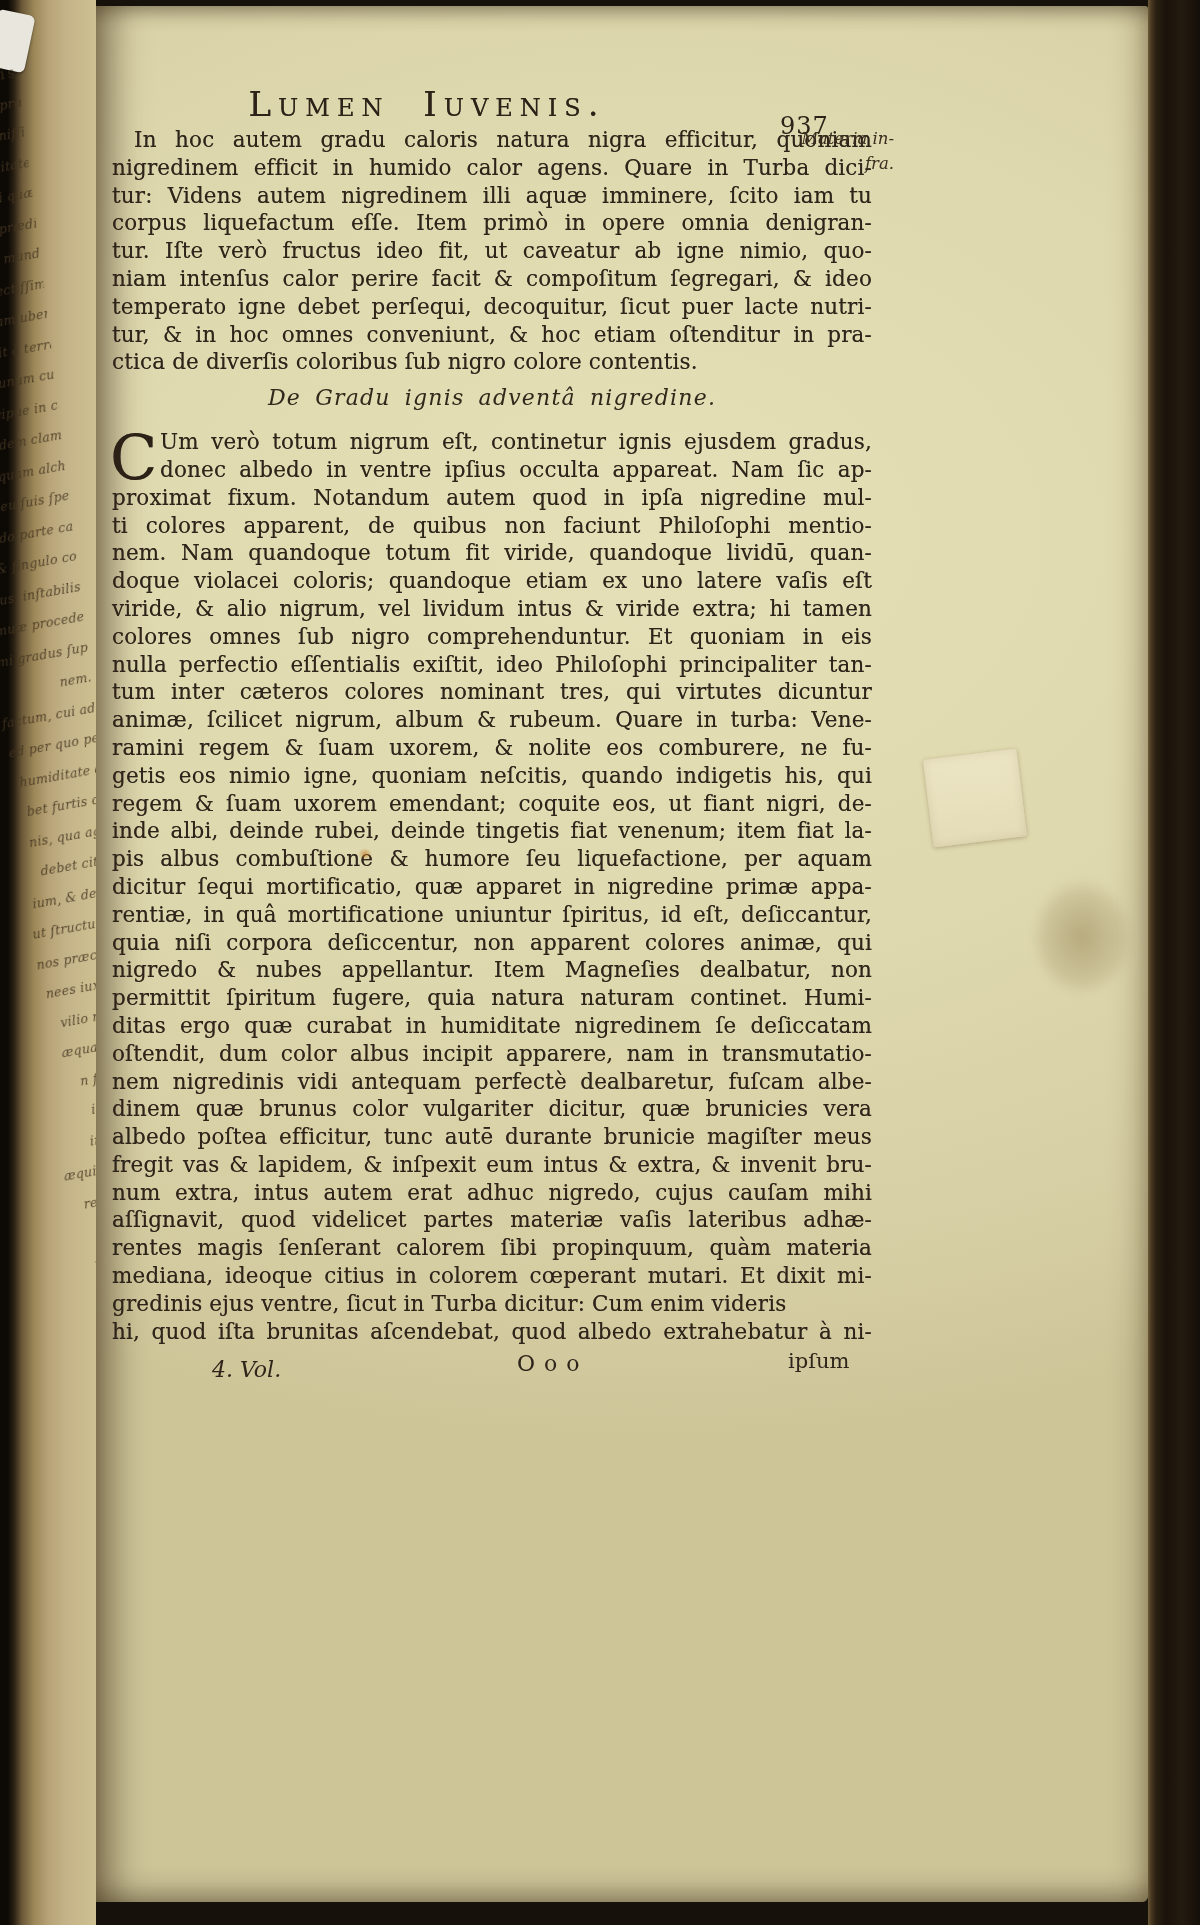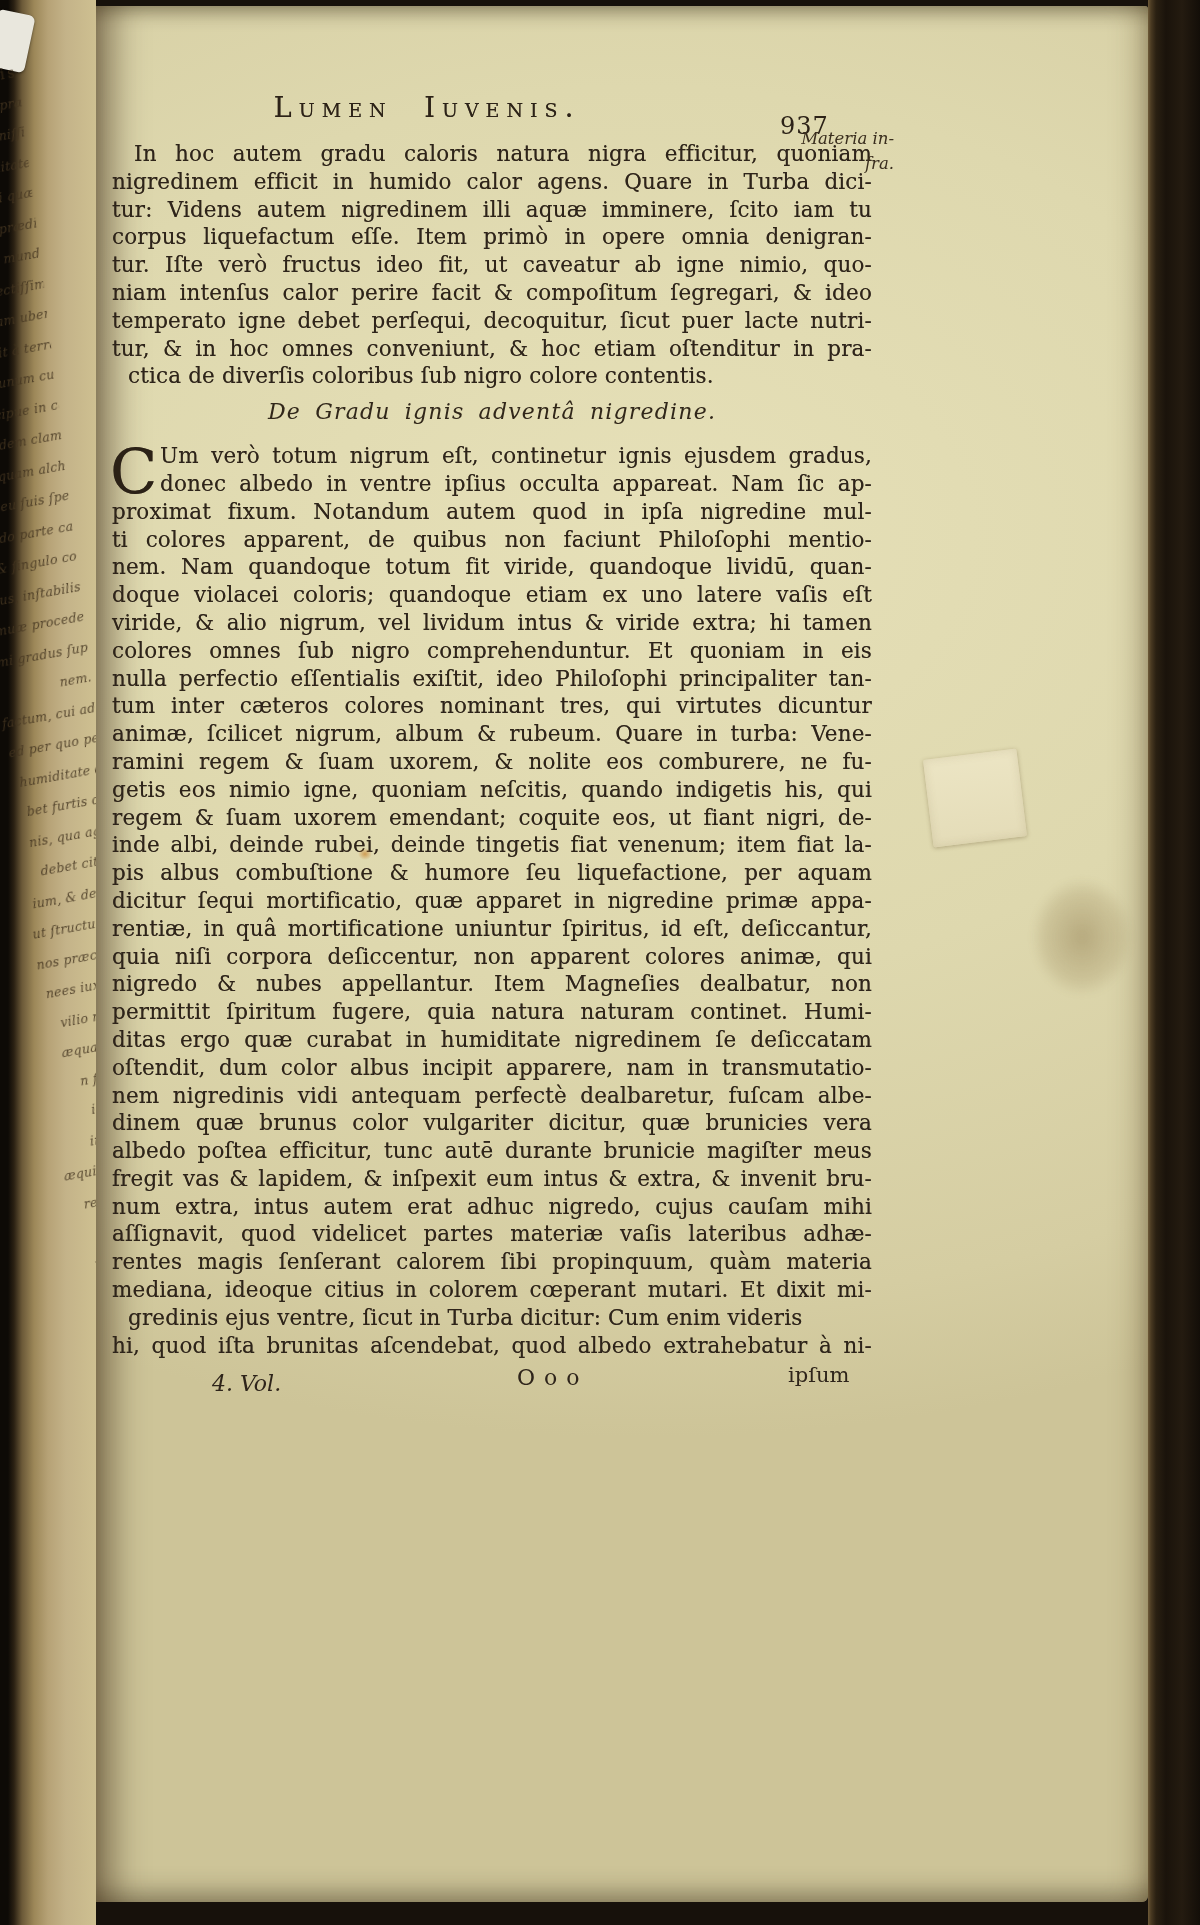--- a/index.html
+++ b/index.html
@@ -54,41 +54,41 @@
       inset 0 -22px 26px -14px rgba(40,30,14,.40);
     border-radius:0 3px 6px 0;
   }
 
   
   .col{
     position:absolute;left:16px;top:78px;width:760px;
     color:#2e241a;
   }
   .title{
-    margin:8px;padding:0 130px 0 0;height:40px;
-    font-size:27px;font-weight:normal;text-align:center;
+    margin:0;padding:0 130px 0 0;height:40px;
+    font-size:34px;font-weight:normal;text-align:center;
     font-variant:small-caps;letter-spacing:7px;word-spacing:16px;
     color:#2c2217;text-shadow:0 0 .5px rgba(44,34,23,.65);
   }
   .pgnum{
     position:absolute;left:668px;top:28px;
     font-size:24px;letter-spacing:1px;color:#2c2217;
   }
   .mnote{position:absolute;left:662px;top:42px;width:120px;}
   .mnote-line{
     font-style:italic;font-size:16.5px;line-height:25px;color:#3a2e1e;
     text-align:right;
   }
   .tline{
     font-size:21.5px;line-height:27.8px;
     text-align:justify;text-align-last:justify;
     color:#2e241a;letter-spacing:.15px;
     text-shadow:0 0 .45px rgba(46,36,26,.55);
   }
-  .tline.last{text-align-last:left;margin-left:16px;}
+  .tline.last{text-align-last:left;}
   .p1{margin-top:2px;}
   .p1 .tline.first-indent{text-indent:22px;}
   .sechead{
     margin:9px 0 13px 0;height:30px;
     font-size:22px;font-weight:normal;font-style:italic;text-align:center;
     letter-spacing:1.2px;word-spacing:6px;color:#31271a;
   }
   .p2{position:relative;}
   .p2 .tline.cap-indent{padding-left:48px;}
   .dropcap{

